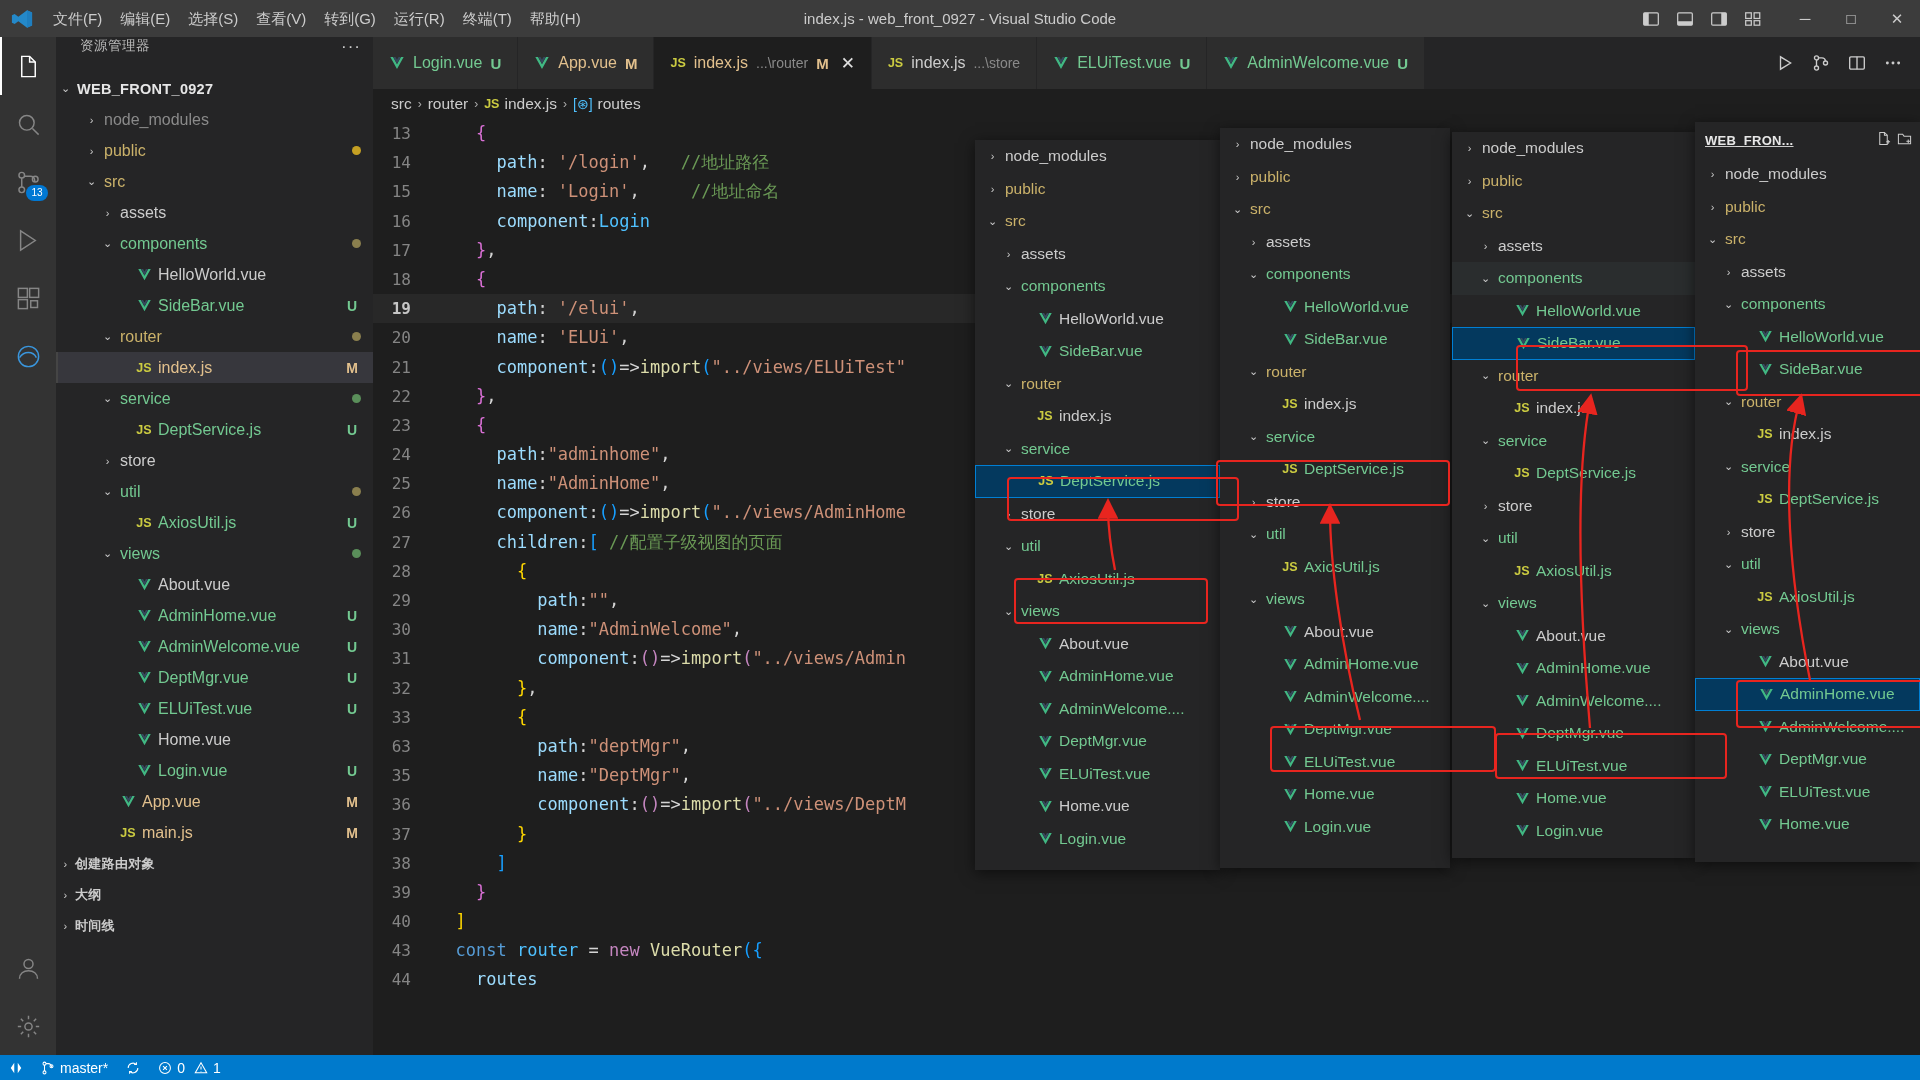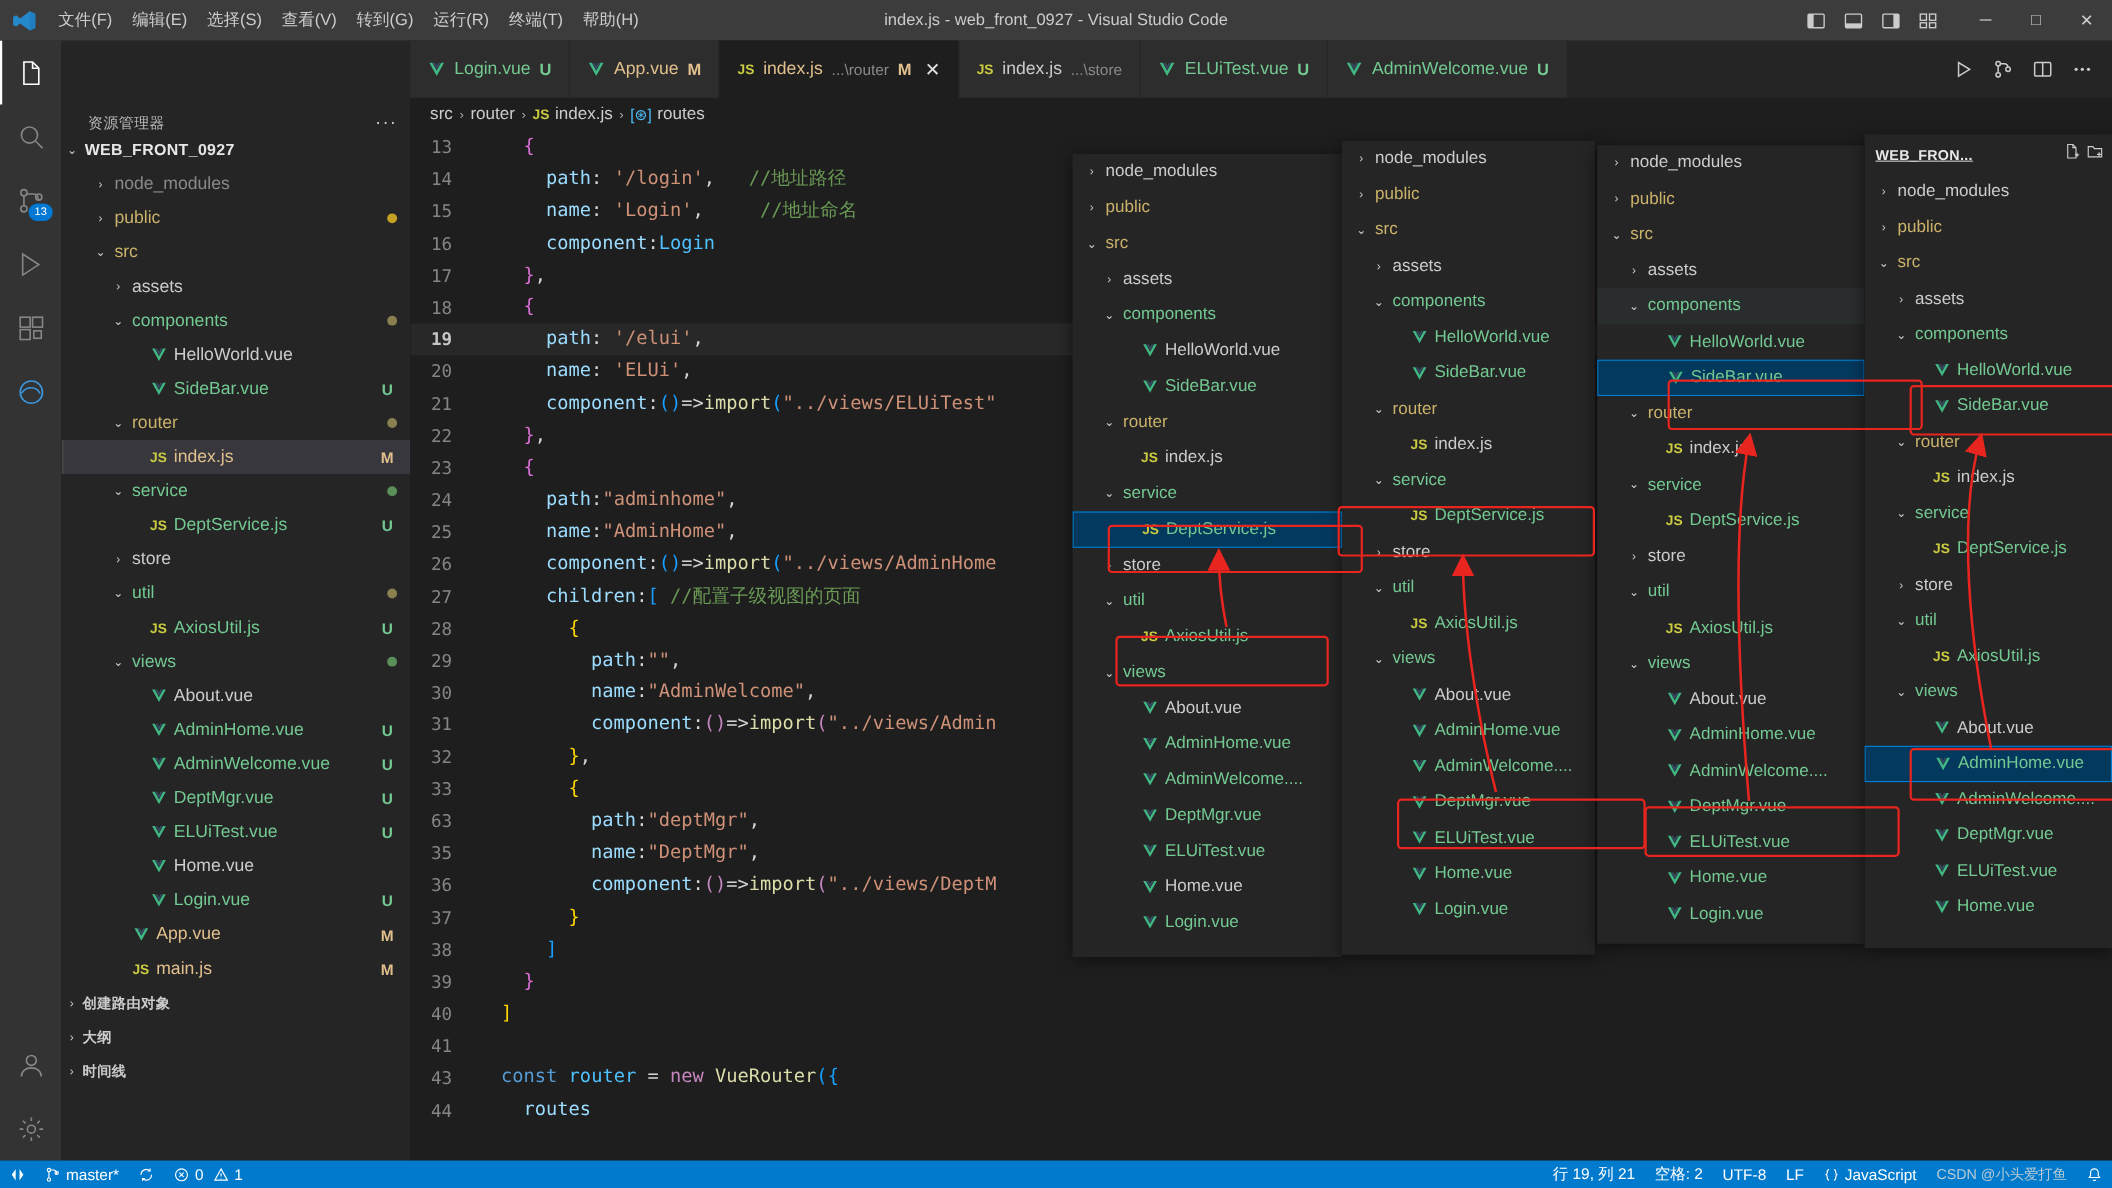--- a/index.html
+++ b/index.html
@@ -28,21 +28,21 @@
   .act{width:56px;height:58px;display:flex;align-items:center;justify-content:center;position:relative;}
   .act svg{width:27px;height:27px;stroke:#868686;fill:none;stroke-width:1.3;}
   .act.active svg{stroke:#ffffff;}
   .act.active::before{content:"";position:absolute;left:0;top:0;bottom:0;width:2px;background:#fff;}
   .act .badge{position:absolute;right:8px;bottom:10px;background:#0078d4;color:#fff;font-size:10px;
               border-radius:9px;min-width:16px;height:16px;line-height:16px;text-align:center;padding:0 3px;}
   .act-bottom{margin-top:auto;}
 
   
   .sidebar{position:absolute;left:56px;top:37px;width:317px;height:1018px;background:#252526;overflow:hidden;}
-  .sb-head{height:36px;display:flex;align-items:flex-end;justify-content:space-between;padding:0 12px 0 24px;margin-top:48px;}
+  .sb-head{height:36px;display:flex;align-items:flex-start;justify-content:space-between;padding:0 12px 0 24px;}
   .sb-title{font-size:13.5px;color:#bbbbbb;letter-spacing:.5px;}
   .sb-dots{color:#ccc;font-size:17px;letter-spacing:1px;}
   .tree{font-size:16px;}
   .row{height:31px;display:flex;align-items:center;position:relative;white-space:nowrap;cursor:pointer;}
   .row.sel{background:#37373d;}
   .row.sel::before{content:"";position:absolute;left:0;top:0;bottom:0;width:2px;background:#454545;}
   .chev{width:19px;display:inline-block;text-align:center;color:#cccccc;font-size:11px;flex:0 0 19px;}
   .rootrow .lbl{font-weight:bold;font-size:14.5px;color:#e7e7e7;letter-spacing:.3px;}
   .ficon{width:22px;flex:0 0 22px;display:flex;align-items:center;justify-content:center;}
   .ficon svg{width:15px;height:15px;}
@@ -569,21 +569,20 @@
         <div class="cline"><span class="lnum">31</span><span class="ctext"><span class="k-plain">&nbsp;&nbsp;&nbsp;&nbsp;&nbsp;&nbsp;&nbsp;&nbsp;&nbsp;&nbsp;</span><span class="k-prop">component</span><span class="k-plain">:</span><span class="k-new">()</span><span class="k-plain">=&gt;</span><span class="k-id">import</span><span class="k-new">(</span><span class="k-str">"../views/Admin</span></span></div>
         <div class="cline"><span class="lnum">32</span><span class="ctext"><span class="k-plain">&nbsp;&nbsp;&nbsp;&nbsp;&nbsp;&nbsp;&nbsp;&nbsp;</span><span class="k-br2">}</span><span class="k-plain">,</span></span></div>
         <div class="cline"><span class="lnum">33</span><span class="ctext"><span class="k-plain">&nbsp;&nbsp;&nbsp;&nbsp;&nbsp;&nbsp;&nbsp;&nbsp;</span><span class="k-br2">{</span></span></div>
         <div class="cline"><span class="lnum">63</span><span class="ctext"><span class="k-plain">&nbsp;&nbsp;&nbsp;&nbsp;&nbsp;&nbsp;&nbsp;&nbsp;&nbsp;&nbsp;</span><span class="k-prop">path</span><span class="k-plain">:</span><span class="k-str">"deptMgr"</span><span class="k-plain">,</span></span></div>
         <div class="cline"><span class="lnum">35</span><span class="ctext"><span class="k-plain">&nbsp;&nbsp;&nbsp;&nbsp;&nbsp;&nbsp;&nbsp;&nbsp;&nbsp;&nbsp;</span><span class="k-prop">name</span><span class="k-plain">:</span><span class="k-str">"DeptMgr"</span><span class="k-plain">,</span></span></div>
         <div class="cline"><span class="lnum">36</span><span class="ctext"><span class="k-plain">&nbsp;&nbsp;&nbsp;&nbsp;&nbsp;&nbsp;&nbsp;&nbsp;&nbsp;&nbsp;</span><span class="k-prop">component</span><span class="k-plain">:</span><span class="k-new">()</span><span class="k-plain">=&gt;</span><span class="k-id">import</span><span class="k-new">(</span><span class="k-str">"../views/DeptM</span></span></div>
         <div class="cline"><span class="lnum">37</span><span class="ctext"><span class="k-plain">&nbsp;&nbsp;&nbsp;&nbsp;&nbsp;&nbsp;&nbsp;&nbsp;</span><span class="k-br2">}</span></span></div>
         <div class="cline"><span class="lnum">38</span><span class="ctext"><span class="k-plain">&nbsp;&nbsp;&nbsp;&nbsp;&nbsp;&nbsp;</span><span class="k-br3">]</span></span></div>
         <div class="cline"><span class="lnum">39</span><span class="ctext"><span class="k-plain">&nbsp;&nbsp;&nbsp;&nbsp;</span><span class="k-br1">}</span></span></div>
         <div class="cline"><span class="lnum">40</span><span class="ctext"><span class="k-plain">&nbsp;&nbsp;</span><span class="k-br2">]</span></span></div>
-        <div class="cline"><span class="lnum">41</span><span class="ctext"><span class="k-plain"></span></span></div>
         <div class="cline"><span class="lnum">43</span><span class="ctext"><span class="k-plain">&nbsp;&nbsp;</span><span class="k-kw">const</span><span class="k-plain">&nbsp;</span><span class="k-var">router</span><span class="k-plain">&nbsp;=&nbsp;</span><span class="k-new">new</span><span class="k-plain">&nbsp;</span><span class="k-id">VueRouter</span><span class="k-br3">({</span></span></div>
         <div class="cline"><span class="lnum">44</span><span class="ctext"><span class="k-plain">&nbsp;&nbsp;&nbsp;&nbsp;</span><span class="k-prop">routes</span></span></div>
       </div>
   </div>
 
   <div class="popup" style="left:975px;top:140px;width:245px;height:730px;" id="popup1">
       <div class="row" style="padding-left:8px;">
         <span class="chev">›</span>
         <span class="lbl" style="color:#cccccc;margin-left:3px;">node_modules</span>
       </div>
@@ -1256,34 +1255,15 @@
           <circle cx="8" cy="8" r="6.2"></circle>
           <path d="M5.8 5.8l4.4 4.4M10.2 5.8l-4.4 4.4"></path>
         </svg>
       <span>0</span>
       <svg viewBox="0 0 16 16" fill="none" stroke="#fff" stroke-width="1.2" style="margin-left:4px;">
           <path d="M8 2 1.5 13.5h13z"></path>
           <path d="M8 6.3v3.4M8 11.3v.6"></path>
         </svg>
       <span>1</span>
     </div>
-    <div class="st-right">
-      <div class="st">行 19, 列 21</div>
-      <div class="st">空格: 2</div>
-      <div class="st">UTF-8</div>
-      <div class="st">LF</div>
-      <div class="st">
-        <svg viewBox="0 0 16 16" fill="none" stroke="#fff" stroke-width="1.2">
-            <path d="M5.5 2.5c-2 0-2 2-2 3.5s-1 2-1 2 1 .5 1 2 0 3.5 2 3.5M10.5 2.5c2 0 2 2 2 3.5s1 2 1 2-1 .5-1 2 0 3.5-2 3.5"></path>
-          </svg>
-        <span>JavaScript</span>
-      </div>
-      <div class="st wm">CSDN @小头爱打鱼</div>
-      <div class="st">
-        <svg viewBox="0 0 16 16" fill="none" stroke="#fff" stroke-width="1.2">
-            <path d="M8 1.8a4 4 0 0 0-4 4v3l-1.3 2h10.6L12 8.8v-3a4 4 0 0 0-4-4z"></path>
-            <path d="M6.5 13a1.6 1.6 0 0 0 3 0"></path>
-          </svg>
-      </div>
-    </div>
   </div>
 
 </div>
 
 </body></html>

